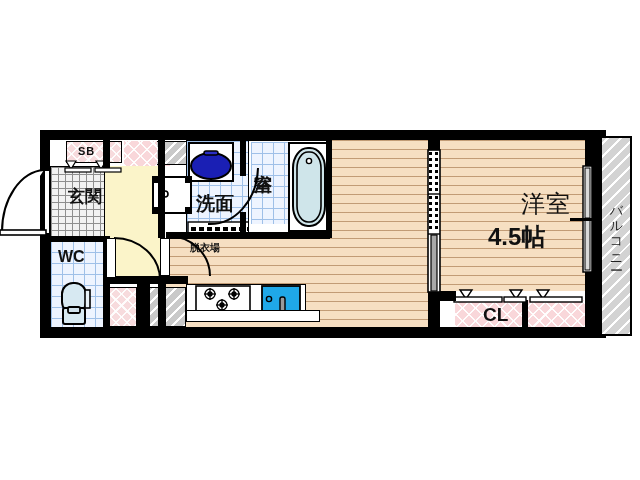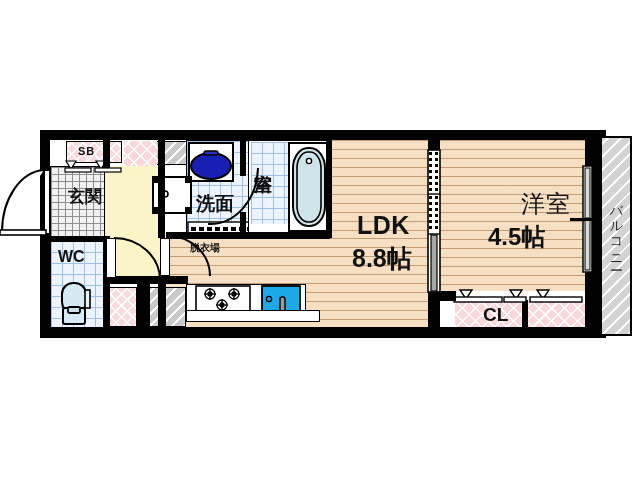--- a/index.html
+++ b/index.html
@@ -259,22 +259,20 @@
   <svg class="ab" style="left:581px; top:166px; width:13px; height:108px;">
     <rect x="2" y="0" width="9" height="106" fill="#ffffff" stroke="#000" stroke-width="1.5"></rect>
     <rect x="4" y="2" width="5" height="50" fill="#d9d9d9" stroke="#000" stroke-width="1"></rect>
     <rect x="4" y="54" width="5" height="50" fill="#d9d9d9" stroke="#000" stroke-width="1"></rect>
   </svg>
   <div class="ab" style="left:570px; top:218px; width:26px; height:3px; background:#000;"></div>
 
   <div class="lbl t-room" style="left:491px; top:192px;">洋室</div>
   <div class="lbl t-room2" style="left:488px; top:225px;">4.5帖</div>
 
-  <div class="lbl t-ldk" style="left:357px; top:213px;">LDK</div>
-  <div class="lbl t-ldk2" style="left:352px; top:246px;">8.8帖</div>
 
   <div class="ab hatch-pink" style="left:455px; top:300px; width:130px; height:27px;"></div>
   <div class="lbl t-mid" style="left:483px; top:305px; font-size:19px;">CL</div>
   <div class="ab wall" style="left:522px; top:300px; width:6px; height:27px;"></div>
 
   <svg class="ab" style="left:452px; top:288px; width:136px; height:14px;">
     <polygon points="8,2 20,2 14,11" fill="#ffffff" stroke="#000" stroke-width="1.4"></polygon>
     <rect x="2" y="9" width="48" height="5" fill="#ffffff" stroke="#000" stroke-width="1.4"></rect>
     <polygon points="58,2 70,2 64,11" fill="#ffffff" stroke="#000" stroke-width="1.4"></polygon>
     <rect x="52" y="9" width="22" height="5" fill="#ffffff" stroke="#000" stroke-width="1.4"></rect>

